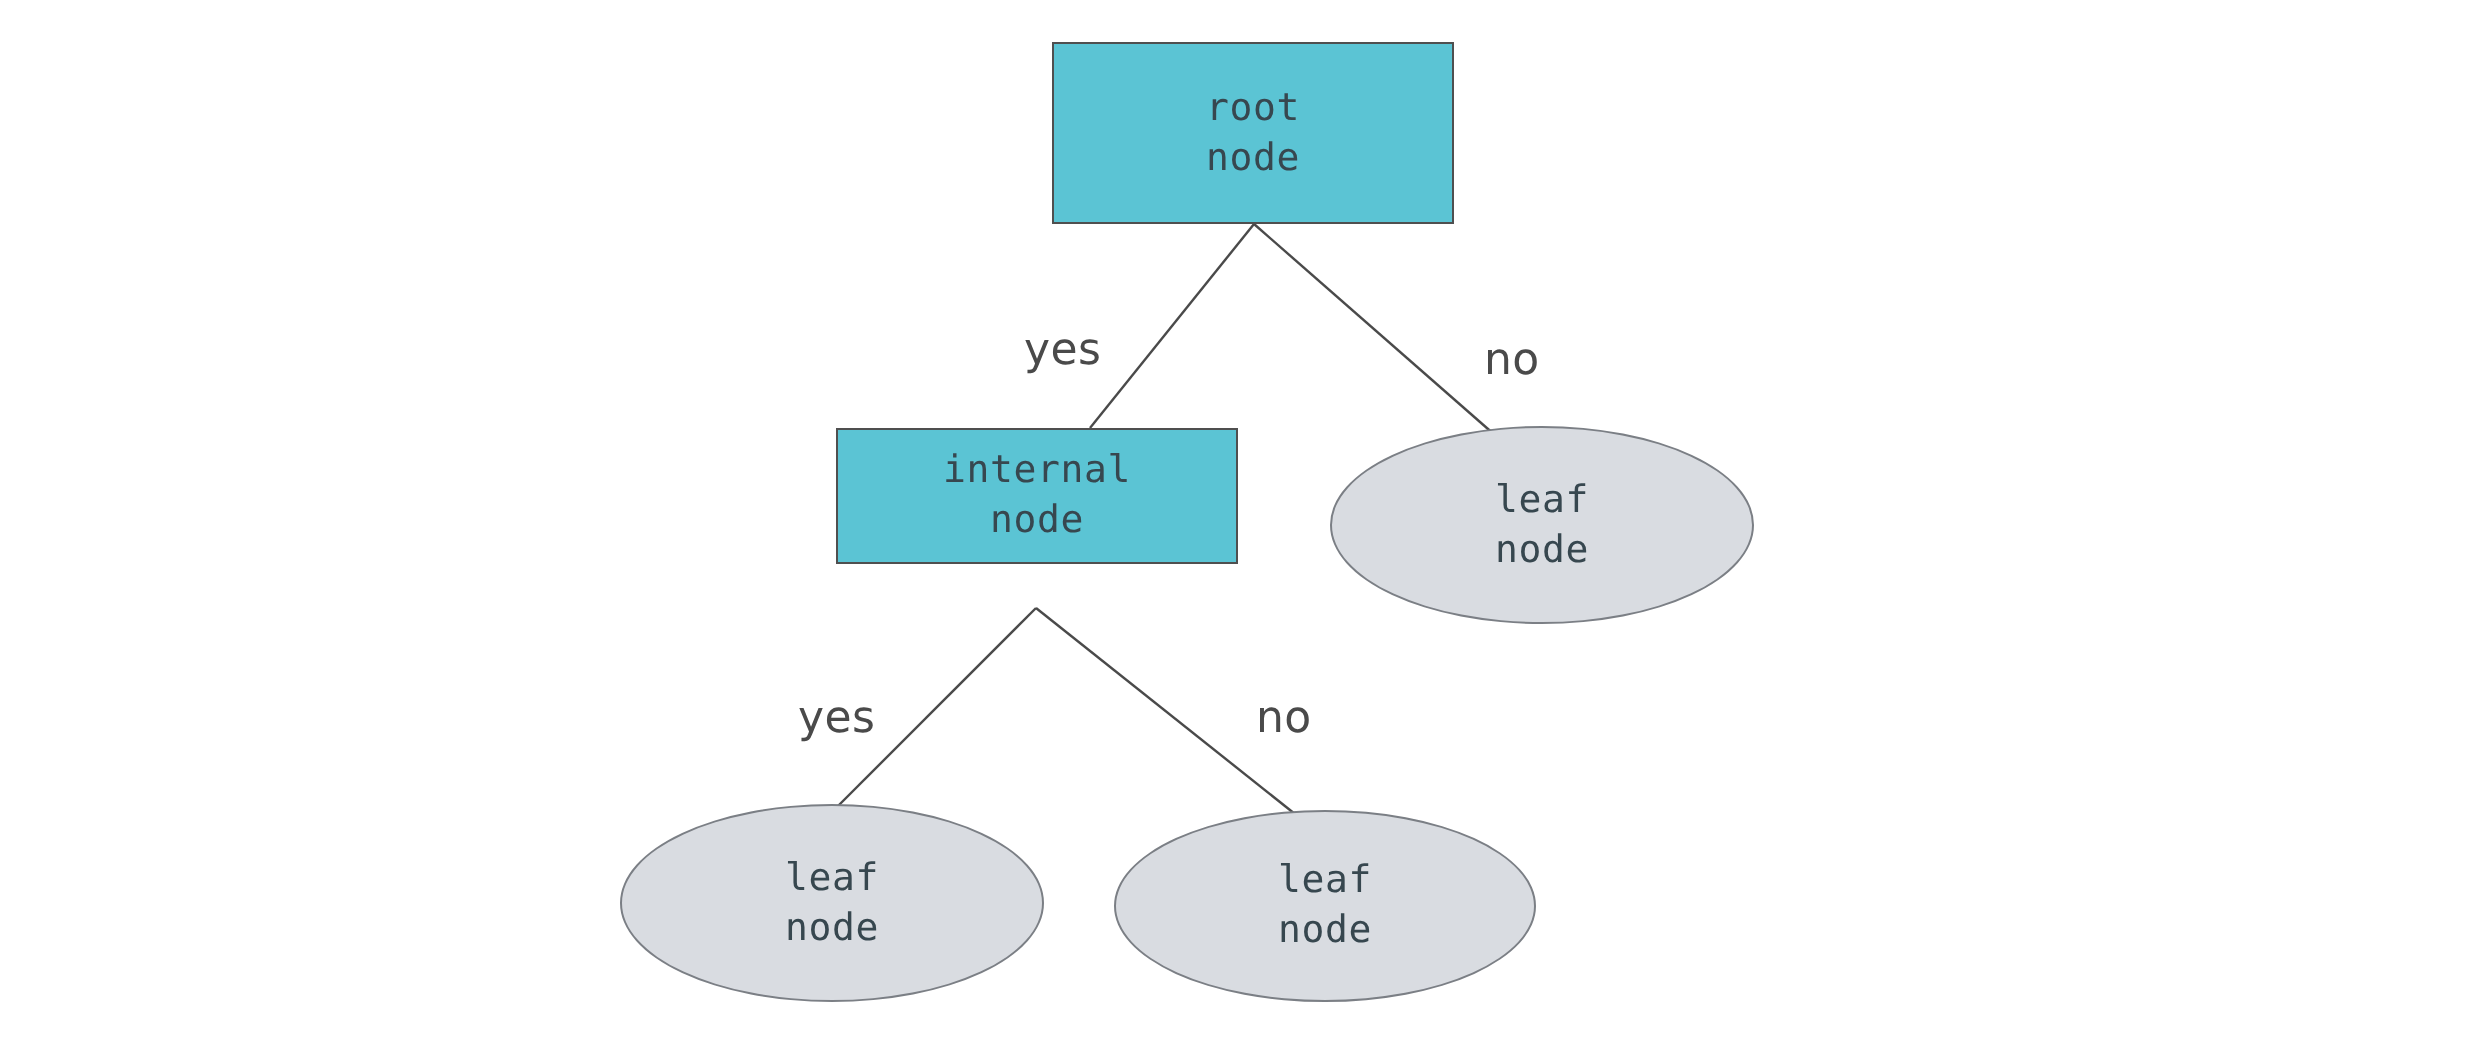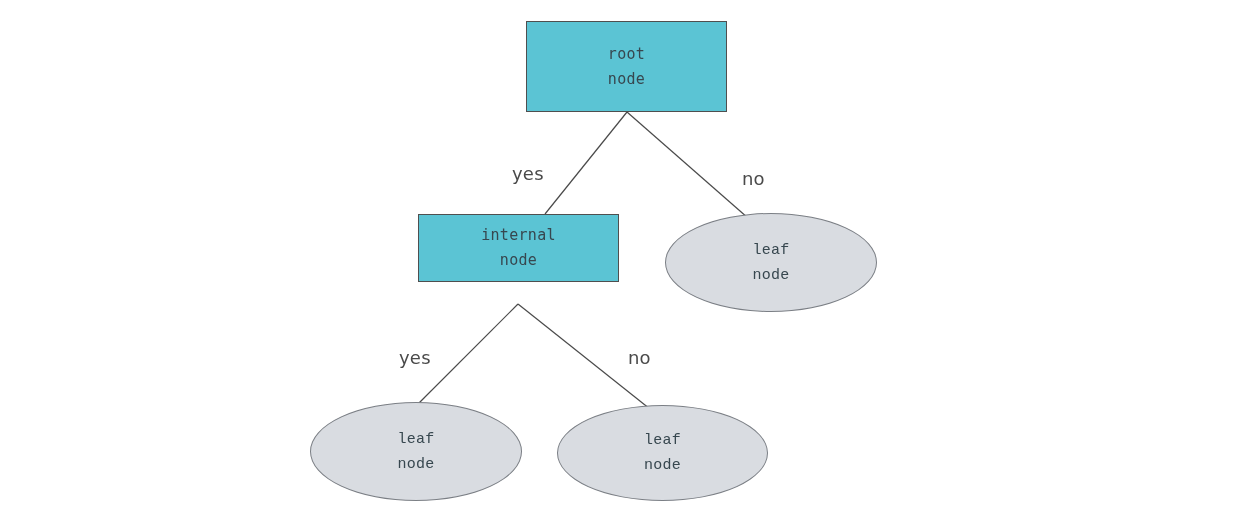--- a/index.html
+++ b/index.html
@@ -25,44 +25,43 @@
     height: 520px;
   }
   .node {
     position: absolute;
     box-sizing: border-box;
     display: flex;
     flex-direction: column;
     align-items: center;
     justify-content: center;
     font-family: "DejaVu Sans Mono", monospace;
-    font-size: 15px;
+    font-size: 19px;
     line-height: 25px;
     color: #37474f;
     letter-spacing: 0.3px;
     white-space: pre;
     text-align: center;
   }
   .node-rect {
     background: #5bc4d4;
     border: 1.4px solid #4f4f4f;
   }
   .node-ellipse {
     background: #d9dce1;
     border: 1.4px solid #7b7f85;
     border-radius: 50%;
-    font-family: Liberation Mono, monospace;
   }
   .node-line {
     display: block;
   }
   .edge-label {
     position: absolute;
     font-family: "DejaVu Sans", sans-serif;
-    font-size: 18px;
+    font-size: 22px;
     color: #4a4a4a;
     white-space: pre;
     letter-spacing: 0.2px;
   }
 </style>
 </head>
 <body>
 
 <div id="canvas" style="background: rgb(255, 255, 255);">
 

